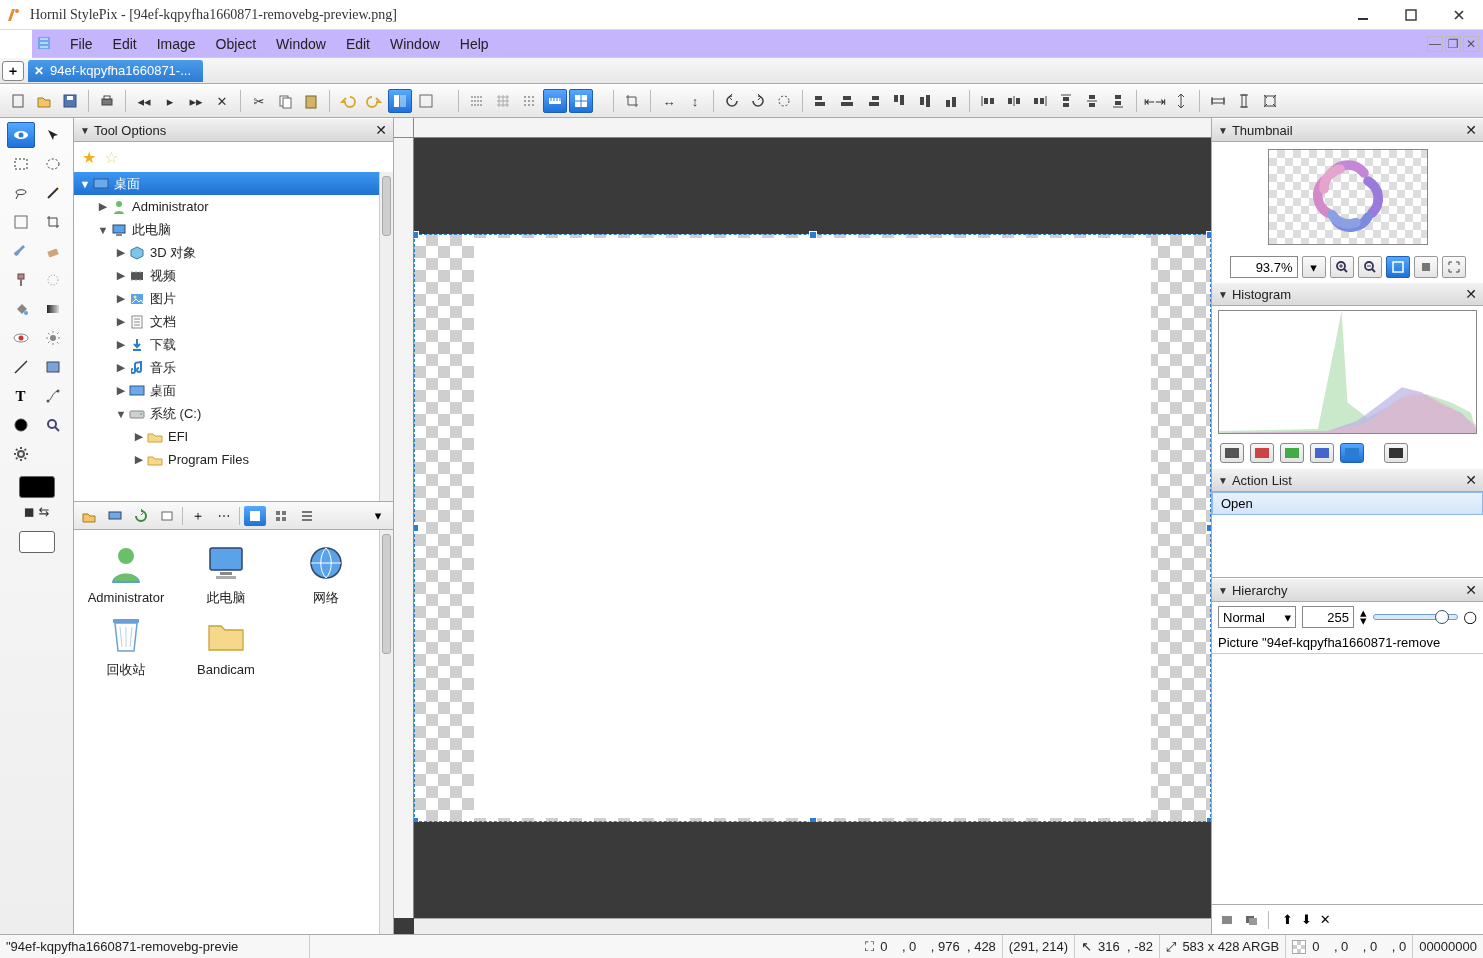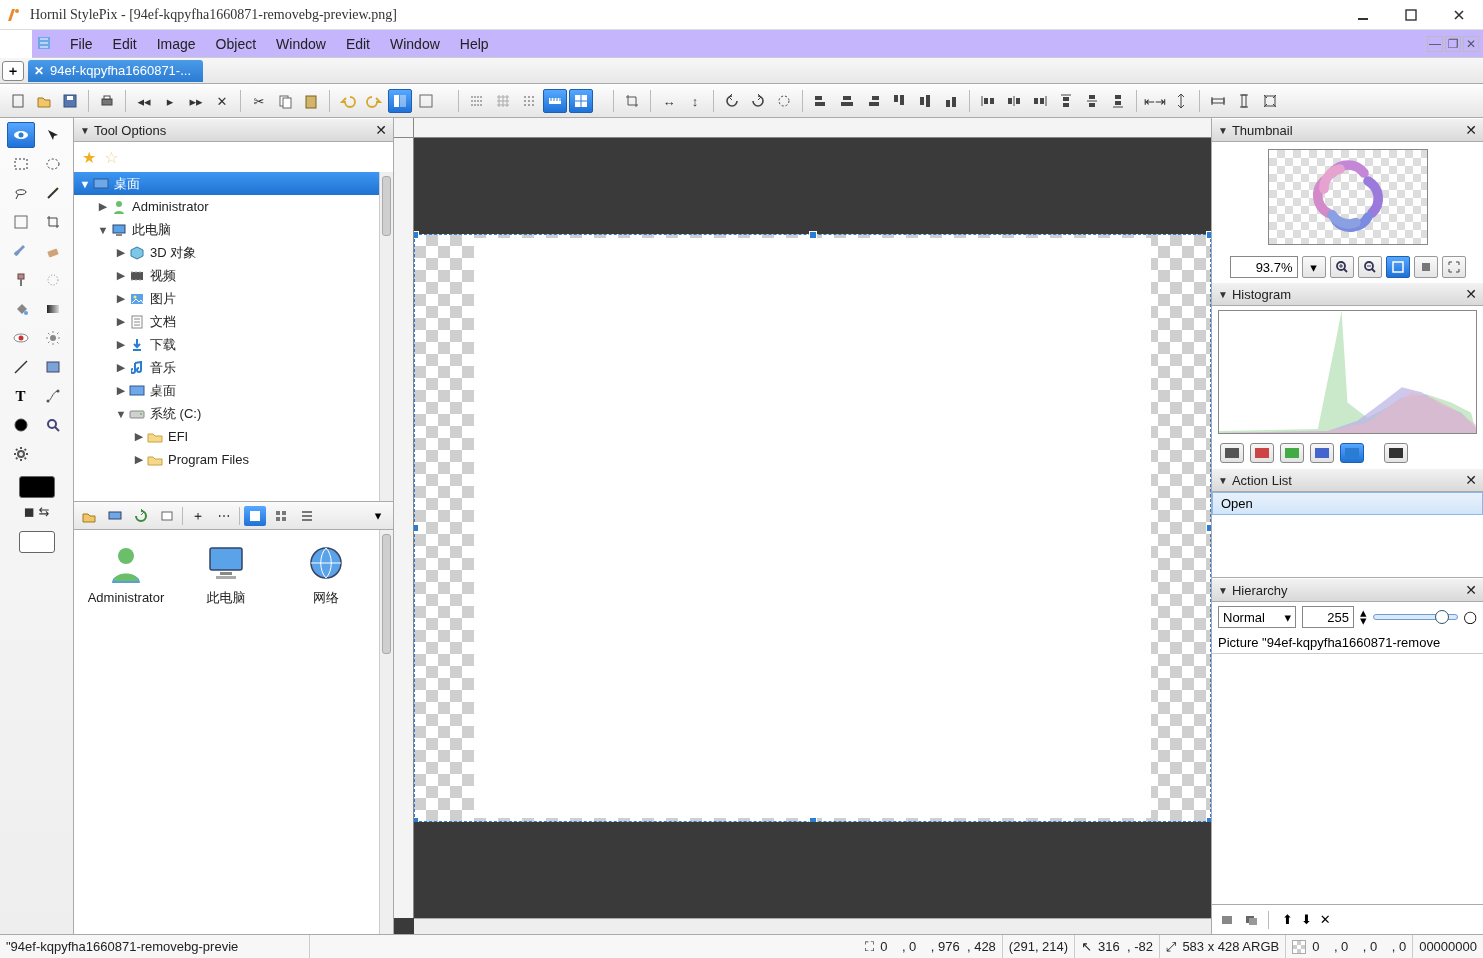--- a/index.html
+++ b/index.html
@@ -820,20 +820,38 @@
           </div>
           <div class="tcell">
             <div class="ticon">
               <svg width="40" height="40">
                 <circle cx="20" cy="20" r="15" fill="#5aa3e8" stroke="#346" stroke-width="1.5"></circle>
                 <path d="M5 20h30M20 5c7 7 7 23 0 30M20 5c-7 7-7 23 0 30" stroke="#fff" fill="none"></path>
               </svg>
             </div>
             <div class="tlab">网络</div>
           </div>
+          <div class="tcell">
+            <div class="ticon">
+              <svg width="36" height="40">
+                <path d="M7 8h22l-3 28H10z" fill="#fff" stroke="#6aa0d8" stroke-width="1.5"></path>
+                <rect x="5" y="4" width="26" height="4" rx="1" fill="#6aa0d8"></rect>
+                <path d="M12 12l2 20M18 12v20M24 12l-2 20" stroke="#b8cfe6"></path>
+              </svg>
+            </div>
+            <div class="tlab">回收站</div>
+          </div>
+          <div class="tcell">
+            <div class="ticon">
+              <svg width="40" height="34">
+                <path d="M3 8h12l4 4h18v20H3z" fill="#f6d88a" stroke="#caa33e" stroke-width="1.3"></path>
+              </svg>
+            </div>
+            <div class="tlab">Bandicam</div>
+          </div>
         </div>
       <div class="scrollv">
           <div class="thumb" style="top:4px;height:120px"></div>
         </div>
     </div>
   </div>
 
   <div class="canvaswrap">
     <div class="rcorner"></div>
     <div class="rulerH"></div>

